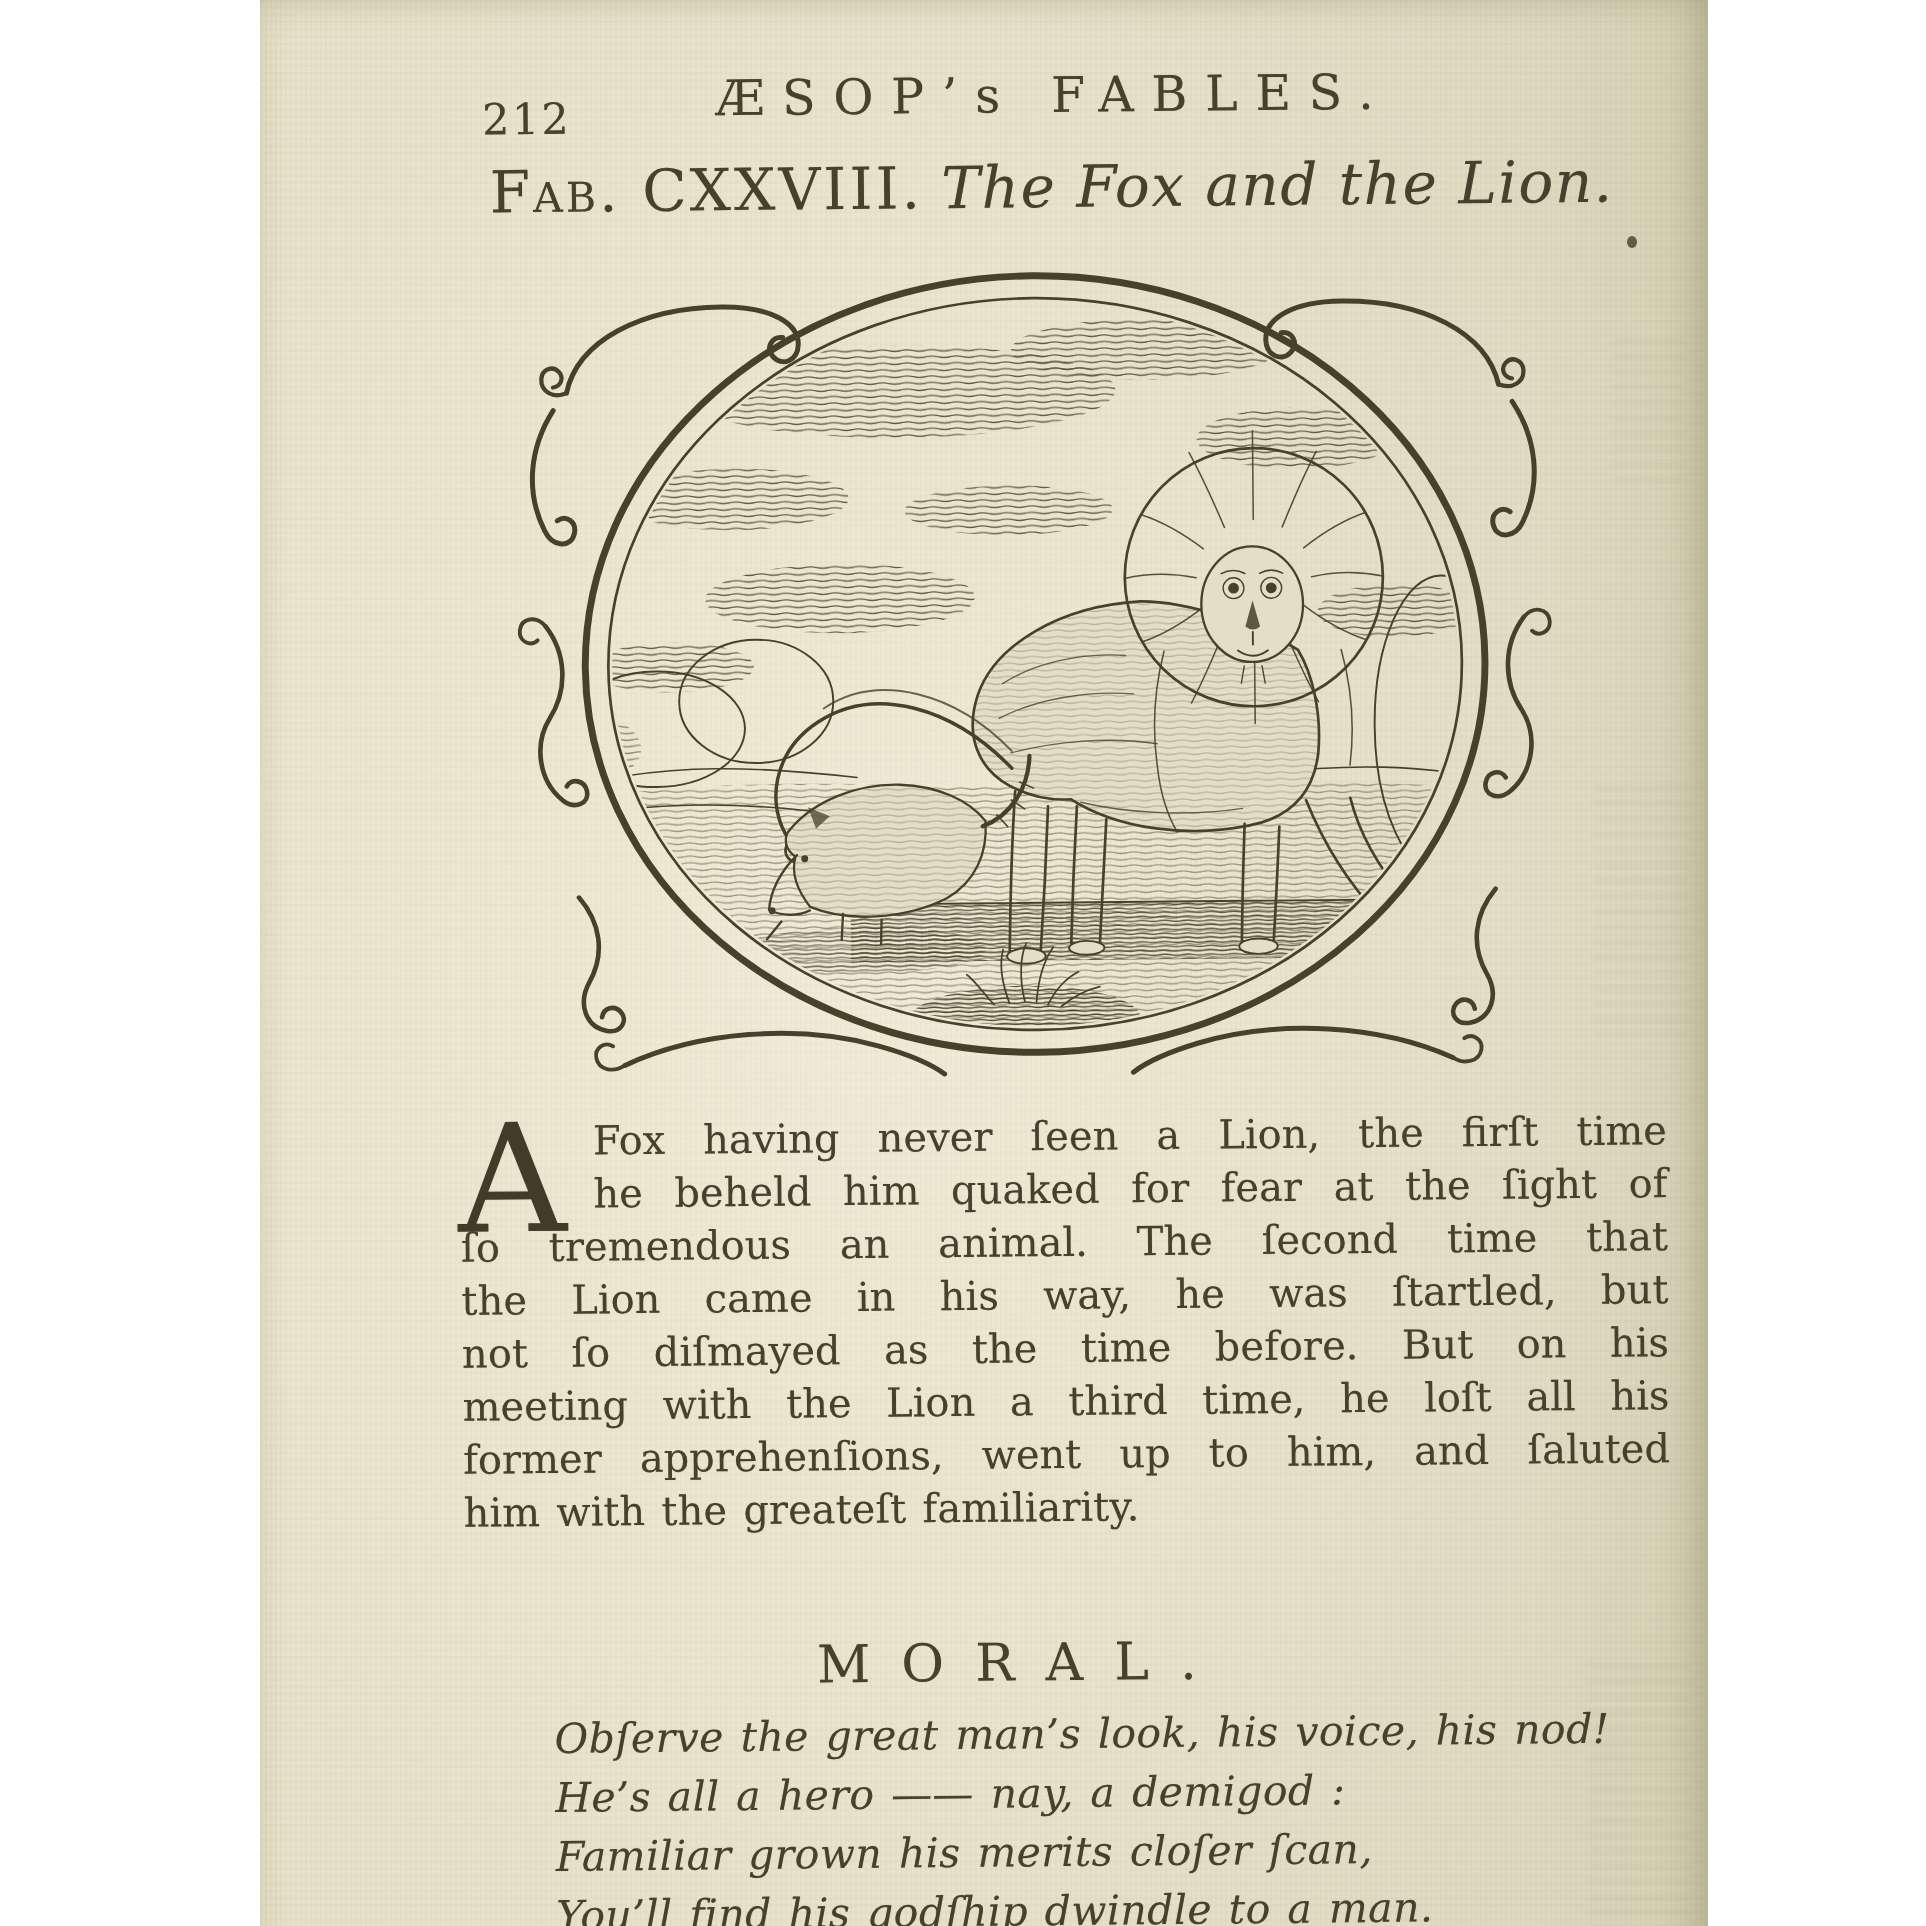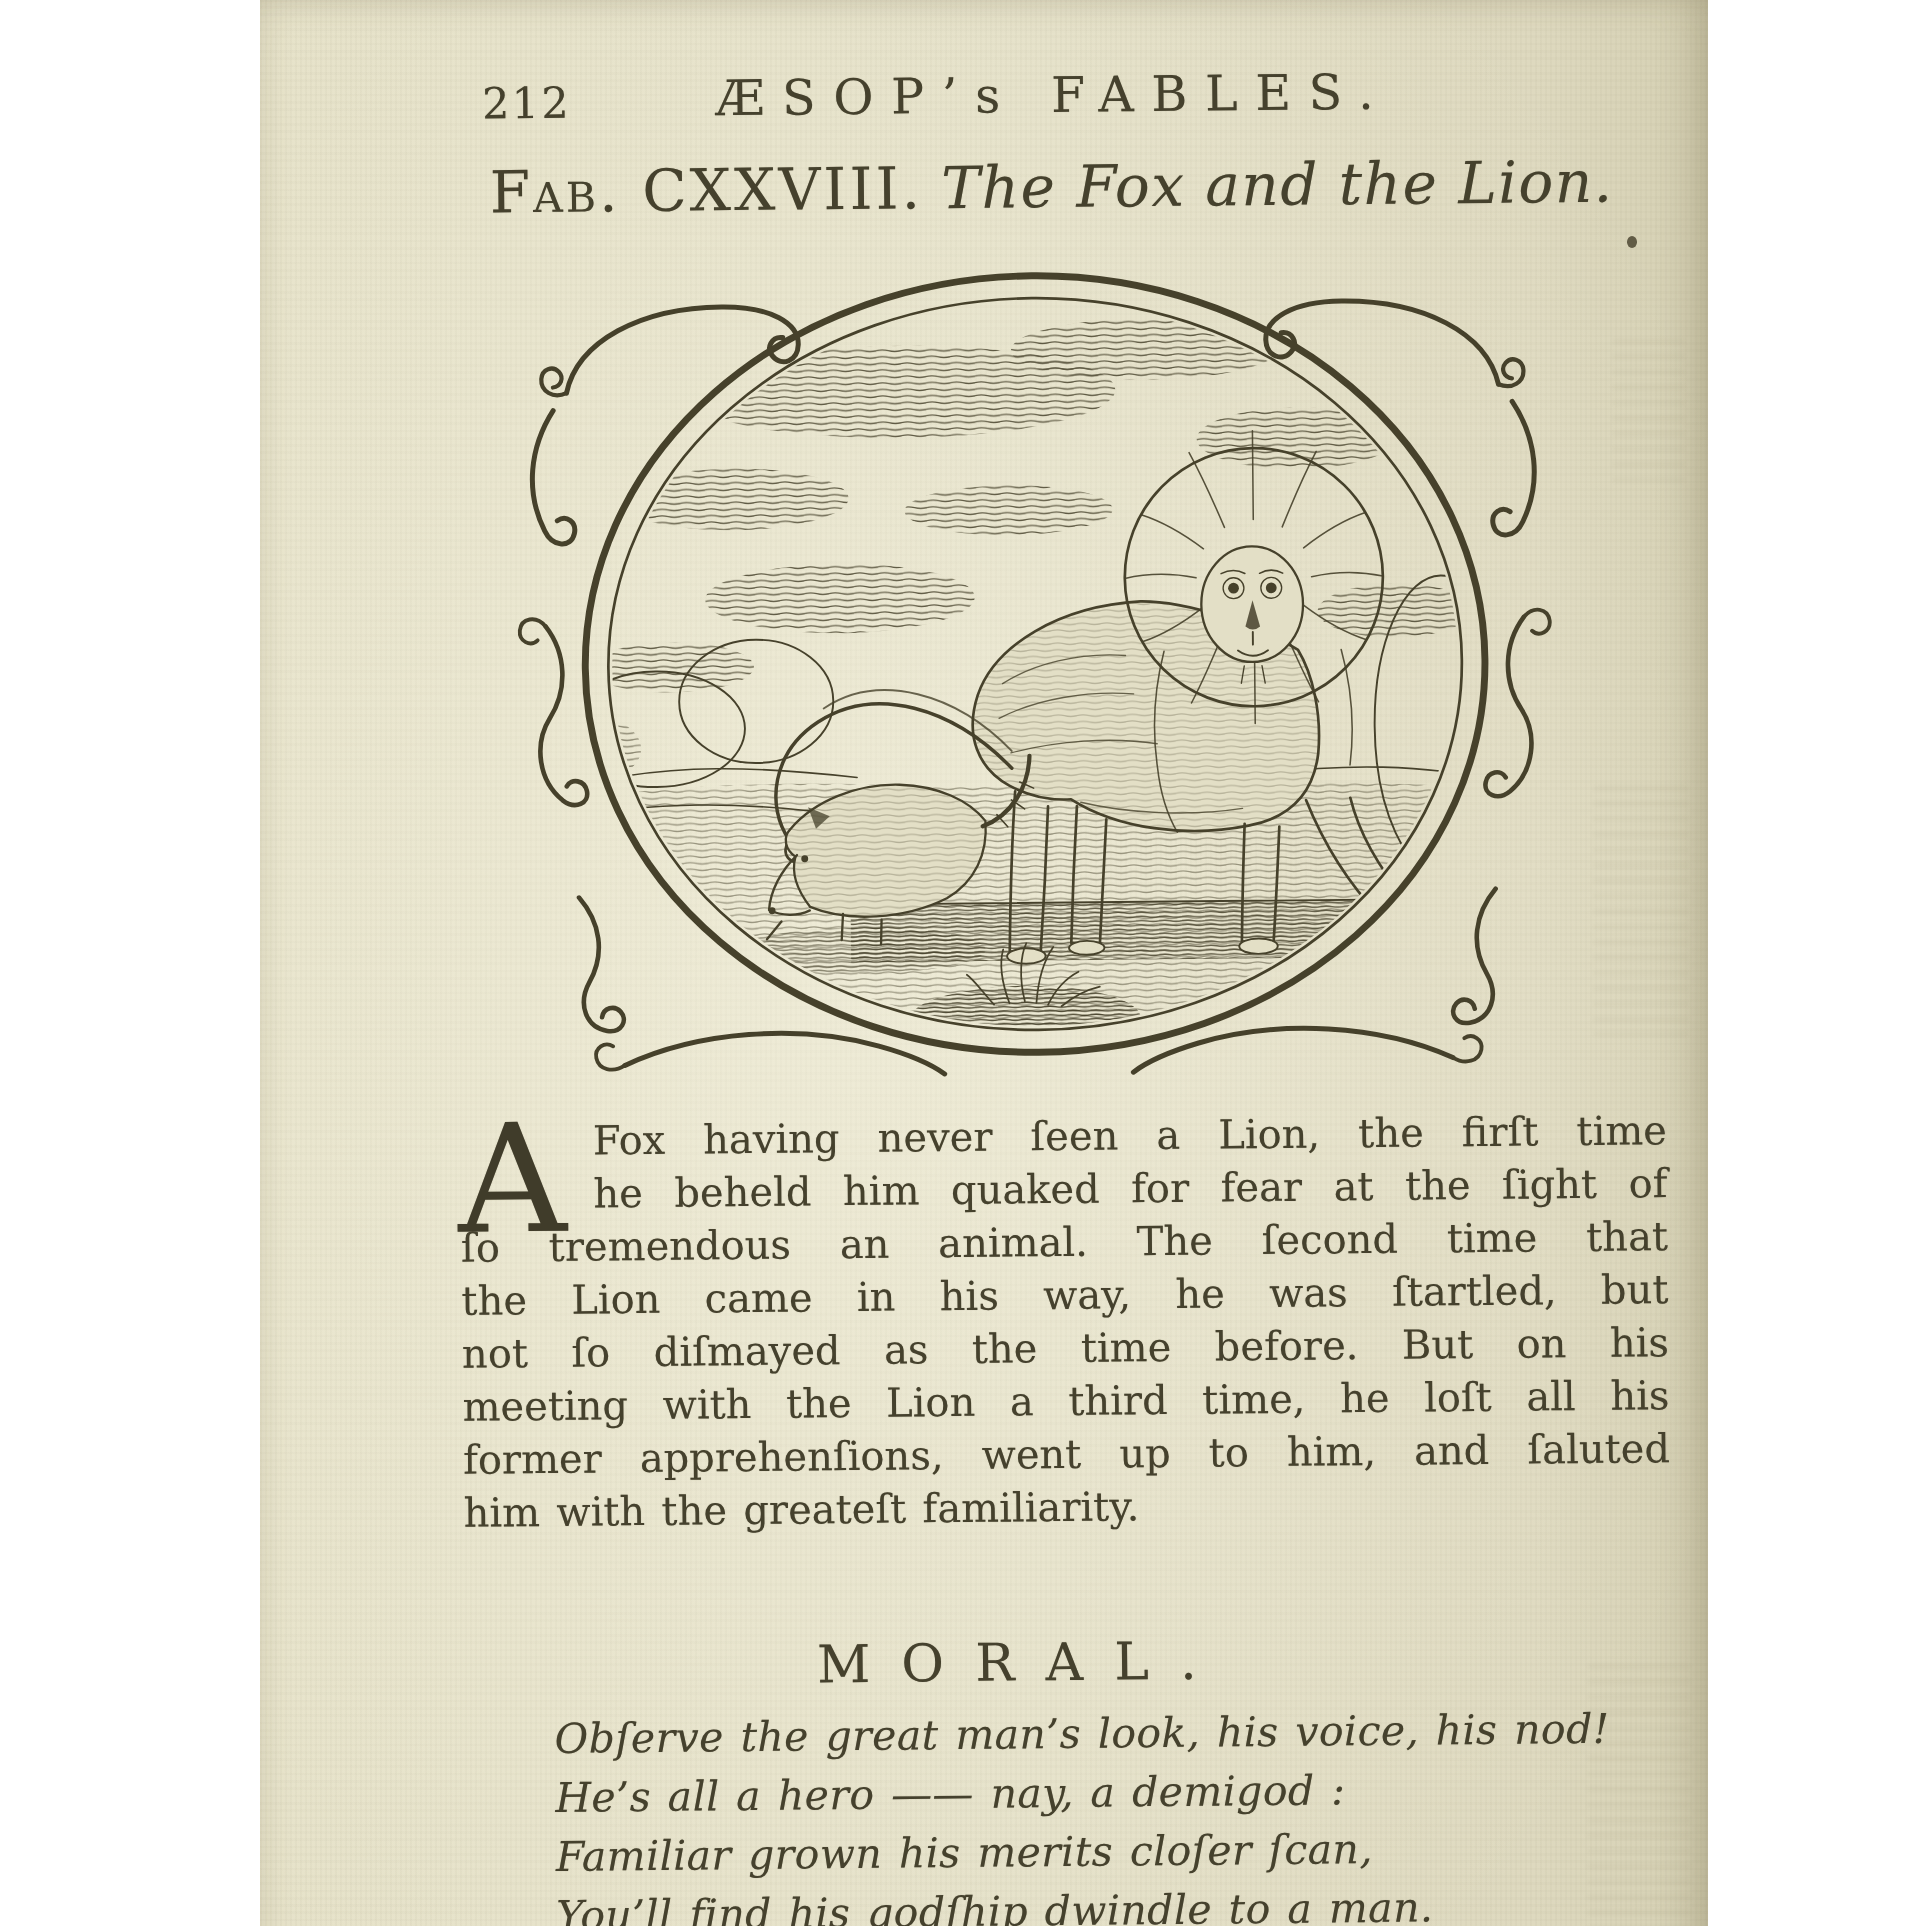--- a/index.html
+++ b/index.html
@@ -53,21 +53,21 @@
   .content {
     position: absolute;
     left: 200px; top: 0;
     width: 1207px; height: 2542px;
     color: #45412d;
     transform: rotate(-0.55deg);
     transform-origin: 50% 45%;
     text-shadow: 0 0 0.8px rgba(70,64,44,.4);
   }
   .pageno {
-    position: absolute; left: 32px; top: 75px;
+    position: absolute; left: 32px; top: 91px;
     font-size: 43px; line-height: 46px; letter-spacing: 2.3px;
   }
   .running {
     position: absolute; left: 0; top: 69px; width: 100%;
     text-align: center;
     font-size: 49px; line-height: 54px; letter-spacing: .36em;
   }
   .fabline {
     position: absolute; left: 39px; top: 156px; width: 1168px;
     font-size: 58px; line-height: 63px; white-space: nowrap;

